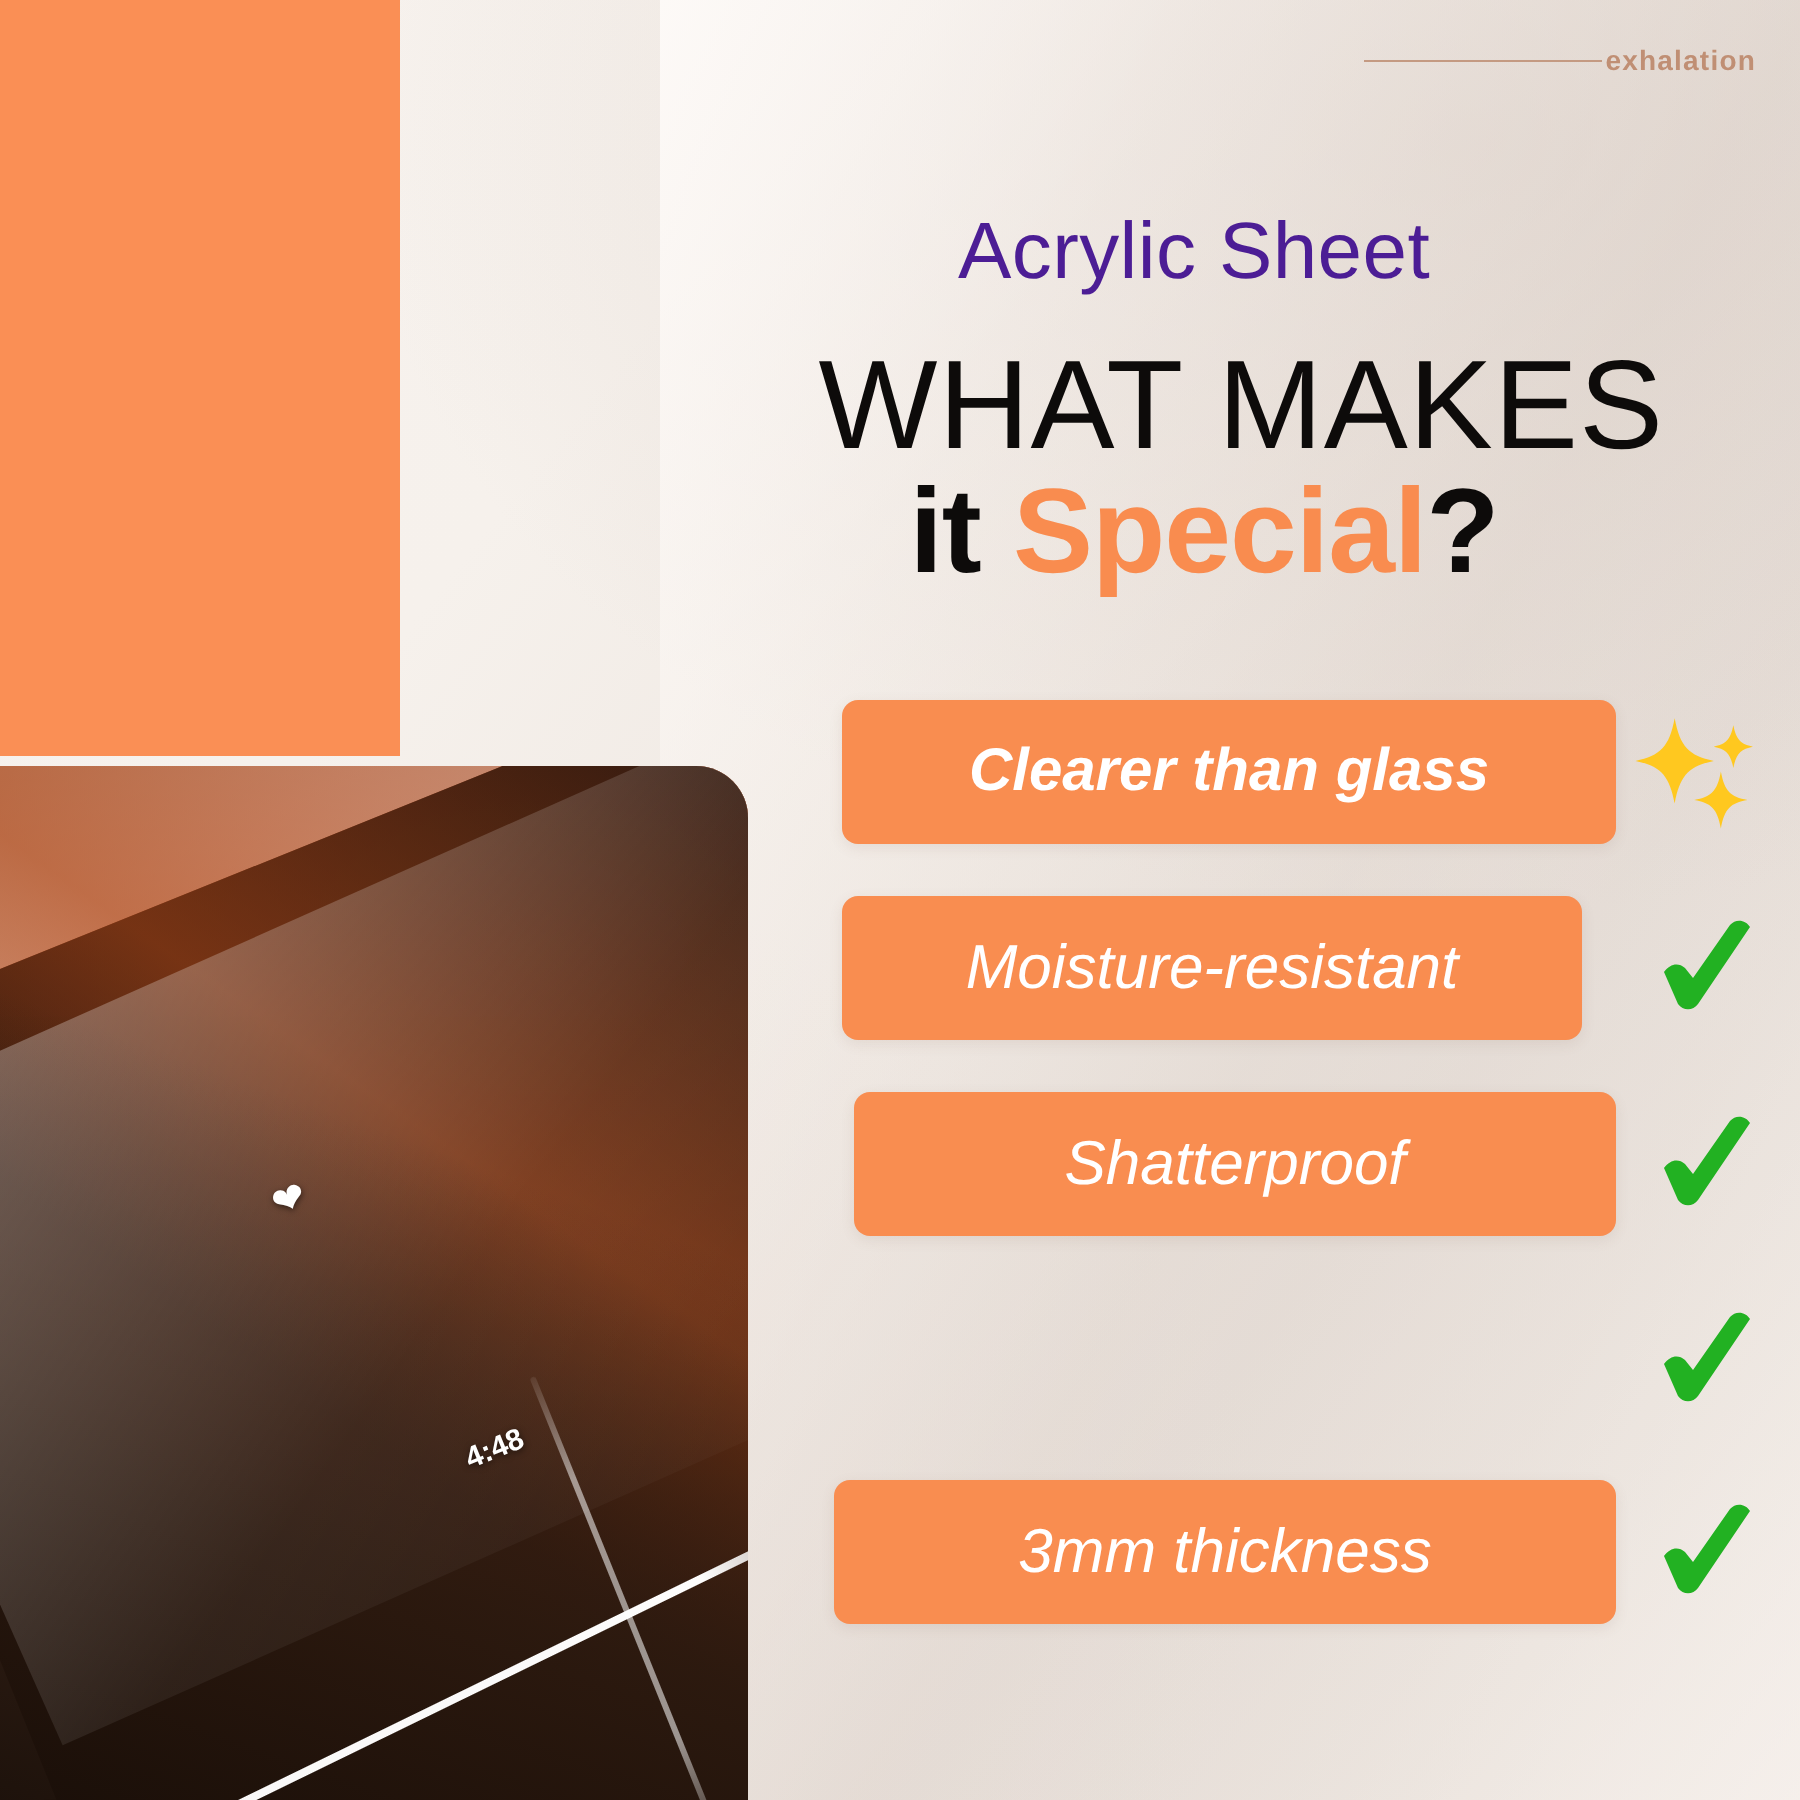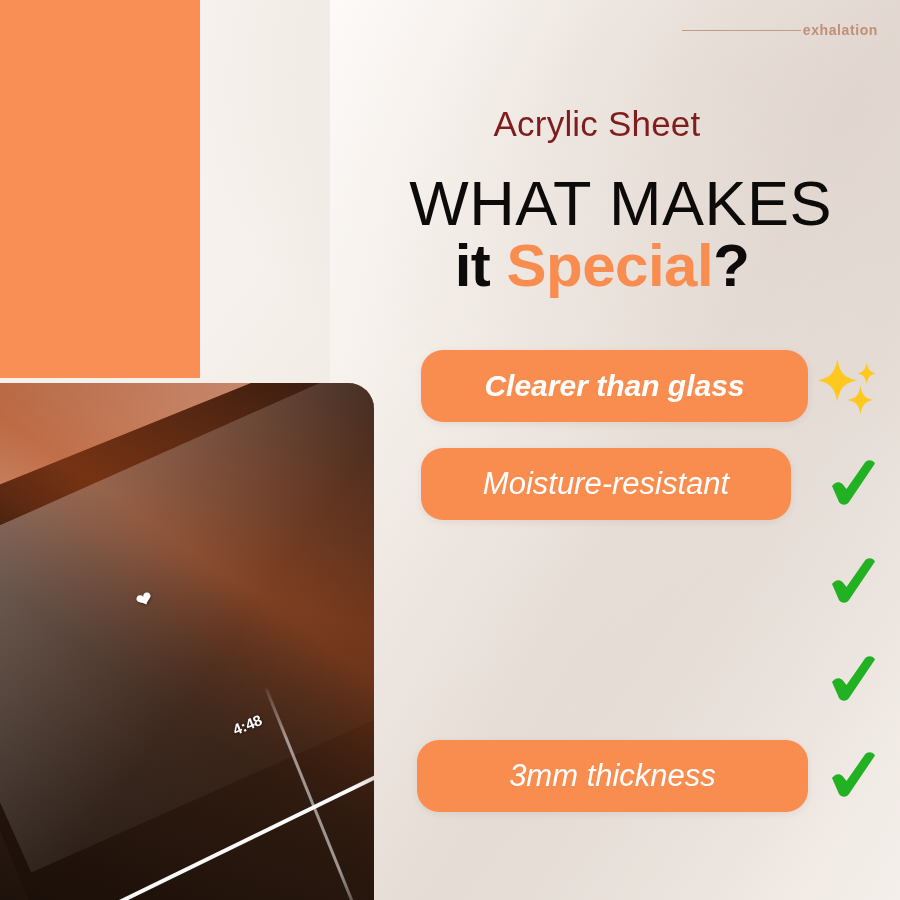--- a/index.html
+++ b/index.html
@@ -174,21 +174,21 @@
   .logo-sub {
     font-size: 14px; color: #c08f74; font-weight: 700;
     letter-spacing: .6px; line-height: 1;
   }
 
   
   .eyebrow {
     position: absolute;
     left: 372px; top: 104px; width: 450px;
     text-align: center;
-    font-size: 35px; color: #7f1d1d; font-weight: 400;
+    font-size: 40px; color: #4c1d95; font-weight: 400;
     letter-spacing: .2px;
   }
   .head-1 {
     position: absolute;
     left: 372px; top: 172px; width: 460px;
     text-align: right;
     font-size: 63px; font-weight: 400;
     color: #0d0b0a;
     letter-spacing: .5px;
     line-height: 1;
@@ -202,21 +202,21 @@
     line-height: 1.2;
     letter-spacing: -.5px;
   }
   .head-2 .accent { color: #f98c4f; }
   .head-2 .qmark  { color: #0d0b0a; }
 
   
   .pill {
     position: absolute;
     height: 72px;
-    border-radius: 22px;
+    border-radius: 8px;
     background: #f98d50;
     display: flex;
     align-items: center;
     justify-content: center;
     color: #ffffff;
     font-style: italic;
     font-size: 31px;
     box-shadow: 0 2px 7px rgba(120,80,55,.10);
     padding: 0 18px;
     box-sizing: border-box;
@@ -293,20 +293,23 @@
   <div class="eyebrow">Acrylic Sheet</div>
   <div class="head-1">WHAT MAKES</div>
   <div class="head-2"><span>it </span><span class="accent">Special</span><span class="qmark">?</span></div>
 
   <div class="pill bold p1">
       <span>Clearer than glass</span>
     </div>
   <div class="pill p2">
       <span>Moisture-resistant</span>
     </div>
+  <div class="pill p3">
+      <span>Shatterproof</span>
+    </div>
   <div class="pill p5">
       <span>3mm thickness</span>
     </div>
 
   <div class="mark m1">
     <svg class="spark-svg" viewBox="0 0 72 72" aria-hidden="true">
       <path d="M24 8 C27 24 32 29 46 32 C32 35 27 40 24 56 C21 40 16 35 2 32 C16 29 21 24 24 8 Z" fill="#ffc81f"></path>
       <path d="M57 12 C58.6 20 61 22.6 68 24 C61 25.4 58.6 28 57 36 C55.4 28 53 25.4 46 24 C53 22.6 55.4 20 57 12 Z" fill="#ffc81f"></path>
       <path d="M50 38 C52 49 55.4 52.4 65 54 C55.4 55.6 52 59 50 70 C48 59 44.6 55.6 35 54 C44.6 52.4 48 49 50 38 Z" fill="#ffc81f"></path>
     </svg>

